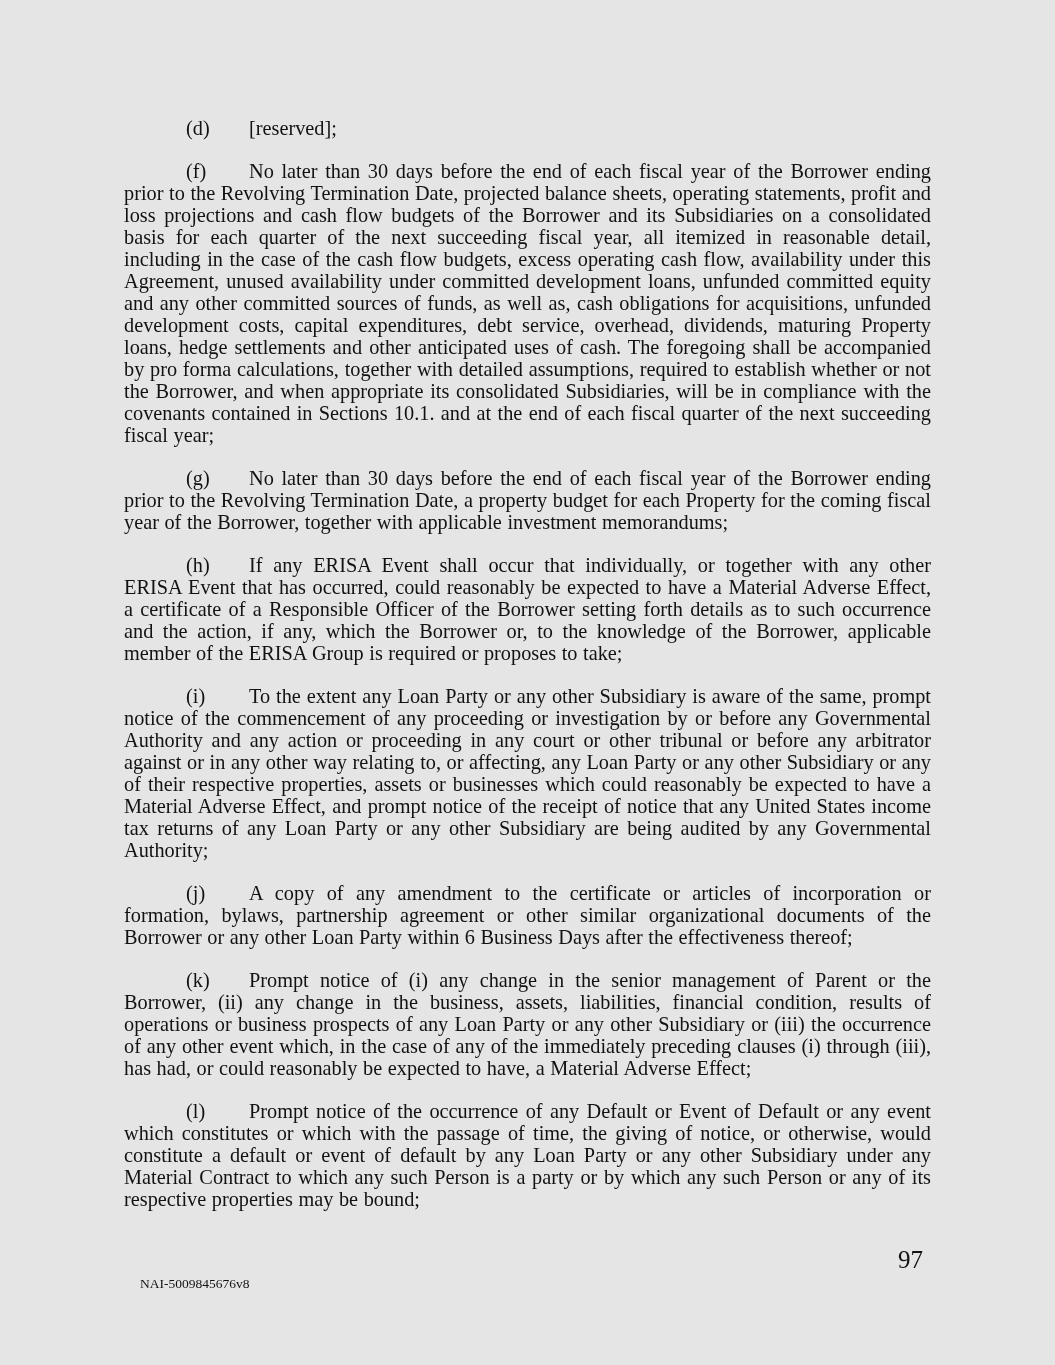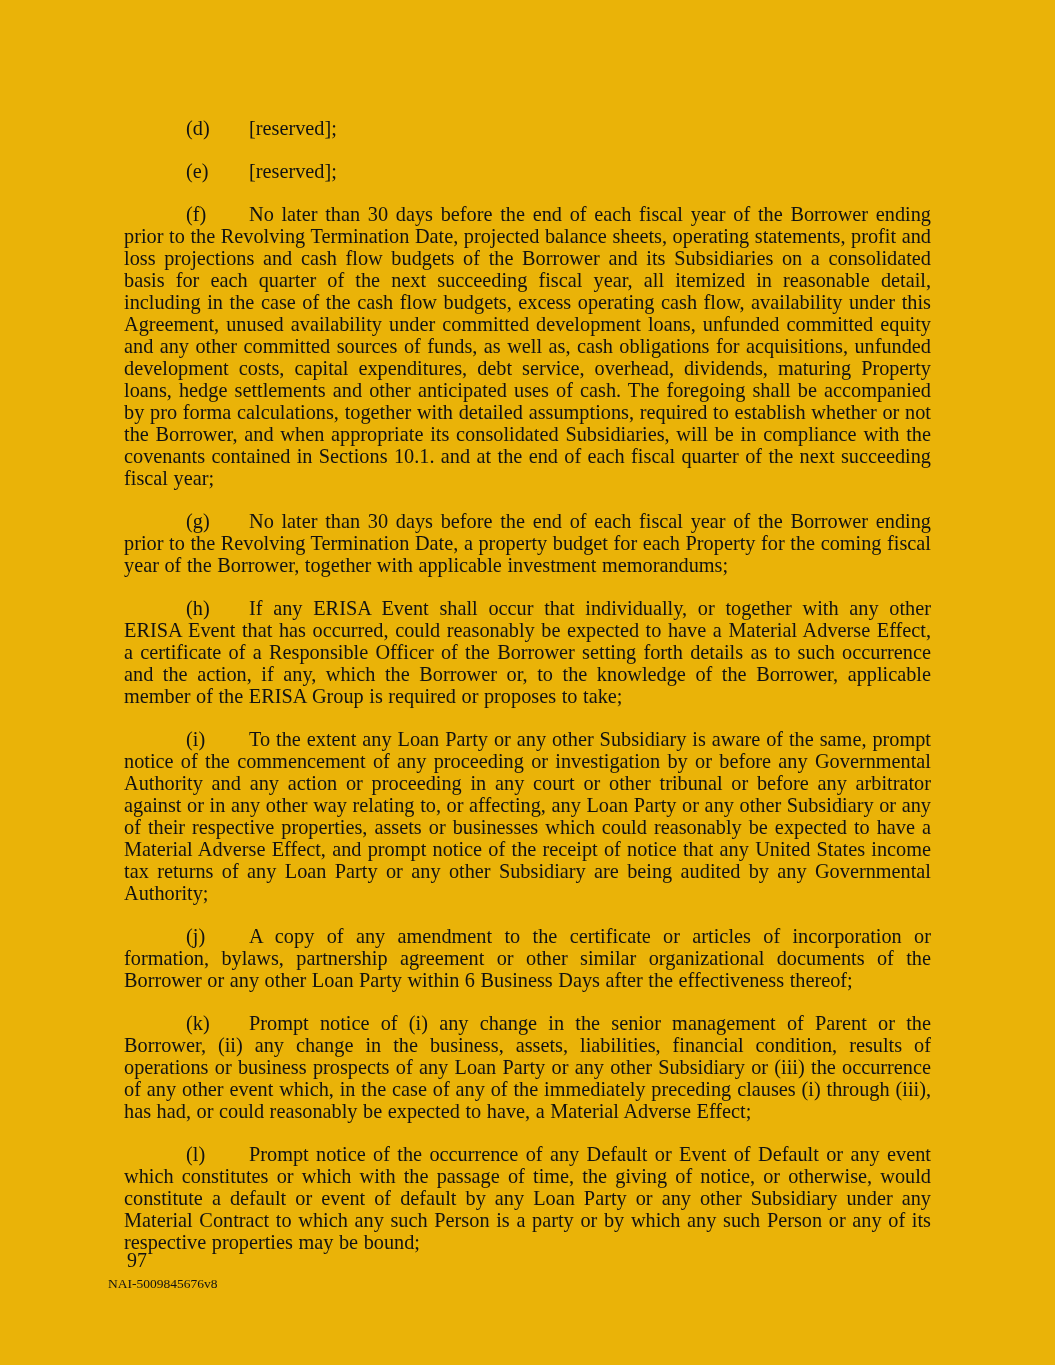--- a/index.html
+++ b/index.html
@@ -12,61 +12,60 @@
     height: 1365px;
     font-family: "Liberation Serif", serif;
     color: #121212;
   }
   .page {
     position: relative;
     width: 1055px;
     height: 1365px;
     box-sizing: border-box;
     padding: 117px 124px 0 124px;
-    background: #eab308;
+    background: #e5e5e5;
     overflow: hidden;
   }
   .para {
     font-size: 20.3px;
     line-height: 22px;
     text-align: justify;
     margin: 0 0 21px 0;
     text-indent: 62px;
     word-spacing: 0.5px;
   }
   .plabel {
     display: inline-block;
     width: 63px;
     text-indent: 0;
   }
   .page-number {
     position: absolute;
     top: 1249px;
-    left: 127px;
+    left: 116px;
     width: 807px;
-    text-align: left;
-    font-size: 20px;
+    text-align: right;
+    font-size: 25px;
     line-height: 22px;
   }
   .doc-id-footer {
     position: absolute;
     top: 1276px;
-    left: 108px;
+    left: 140px;
     font-size: 13.5px;
     line-height: 16px;
   }
 </style>
 </head>
 <body>
 
 <div class="page">
 
   <p class="para"><span class="plabel">(d)</span><span>[reserved];</span></p>
 
-  <p class="para"><span class="plabel">(e)</span><span>[reserved];</span></p>
 
   <p class="para"><span class="plabel">(f)</span><span>No later than 30 days before the end of each fiscal year of the Borrower ending prior to the Revolving Termination Date, projected balance sheets, operating statements, profit and loss projections and cash flow budgets of the Borrower and its Subsidiaries on a consolidated basis for each quarter of the next succeeding fiscal year, all itemized in reasonable detail, including in the case of the cash flow budgets, excess operating cash flow, availability under this Agreement, unused availability under committed development loans, unfunded committed equity and any other committed sources of funds, as well as, cash obligations for acquisitions, unfunded development costs, capital expenditures, debt service, overhead, dividends, maturing Property loans, hedge settlements and other anticipated uses of cash. The foregoing shall be accompanied by pro forma calculations, together with detailed assumptions, required to establish whether or not the Borrower, and when appropriate its consolidated Subsidiaries, will be in compliance with the covenants contained in Sections 10.1. and at the end of each fiscal quarter of the next succeeding fiscal year;</span></p>
 
   <p class="para"><span class="plabel">(g)</span><span>No later than 30 days before the end of each fiscal year of the Borrower ending prior to the Revolving Termination Date, a property budget for each Property for the coming fiscal year of the Borrower, together with applicable investment memorandums;</span></p>
 
   <p class="para"><span class="plabel">(h)</span><span>If any ERISA Event shall occur that individually, or together with any other ERISA Event that has occurred, could reasonably be expected to have a Material Adverse Effect, a certificate of a Responsible Officer of the Borrower setting forth details as to such occurrence and the action, if any, which the Borrower or, to the knowledge of the Borrower, applicable member of the ERISA Group is required or proposes to take;</span></p>
 
   <p class="para"><span class="plabel">(i)</span><span>To the extent any Loan Party or any other Subsidiary is aware of the same, prompt notice of the commencement of any proceeding or investigation by or before any Governmental Authority and any action or proceeding in any court or other tribunal or before any arbitrator against or in any other way relating to, or affecting, any Loan Party or any other Subsidiary or any of their respective properties, assets or businesses which could reasonably be expected to have a Material Adverse Effect, and prompt notice of the receipt of notice that any United States income tax returns of any Loan Party or any other Subsidiary are being audited by any Governmental Authority;</span></p>
 
   <p class="para"><span class="plabel">(j)</span><span>A copy of any amendment to the certificate or articles of incorporation or formation, bylaws, partnership agreement or other similar organizational documents of the Borrower or any other Loan Party within 6 Business Days after the effectiveness thereof;</span></p>

